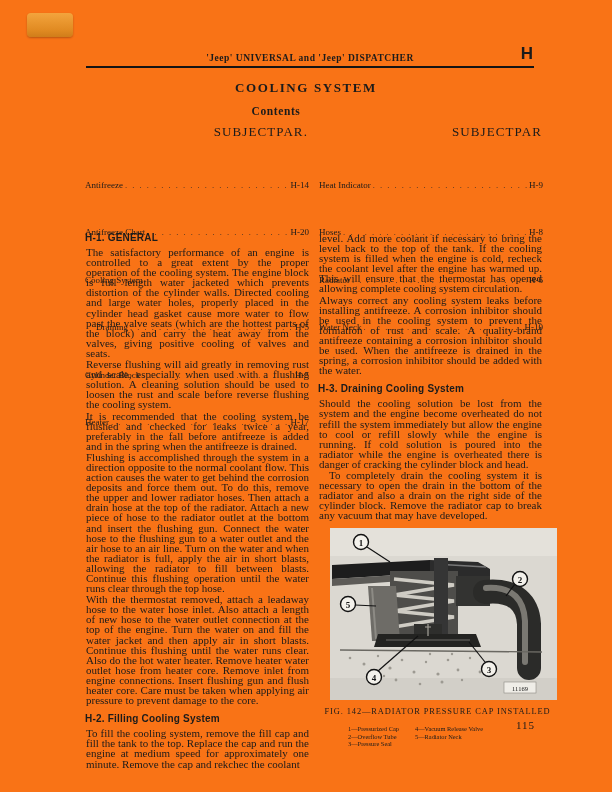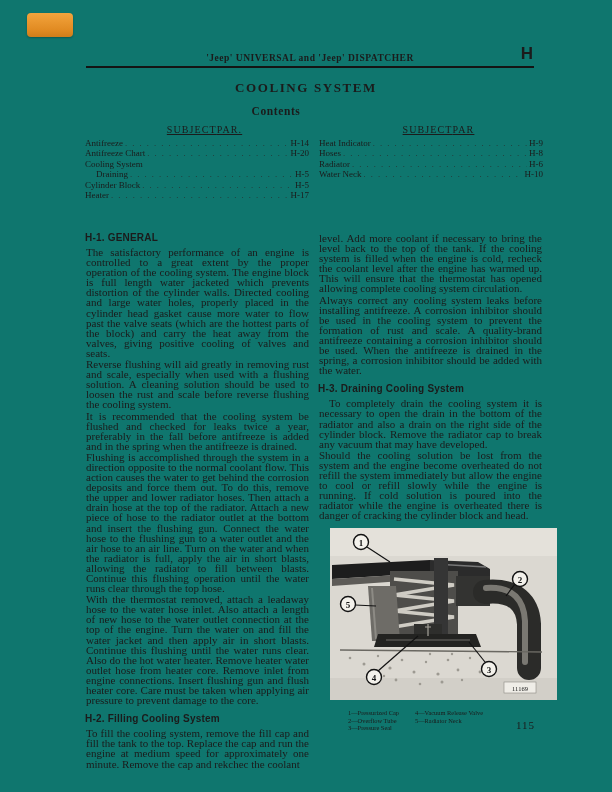--- a/index.html
+++ b/index.html
@@ -1,18 +1,18 @@
 <!DOCTYPE html>
 <html><head>
 <meta charset="utf-8">
 <style>
   html,body { margin:0; padding:0; background:#ffffff; }
   .page {
     position:relative; width:612px; height:792px;
-    background:#0f766e; overflow:hidden;
+    background:#f97316; overflow:hidden;
     font-family:"Liberation Serif", serif; color:#1b1b1b;
   }
   .index-tab {
     position:absolute; left:27px; top:13px; width:46px; height:24px;
     background:linear-gradient(180deg,#f3a43d 0%,#e18b22 70%,#d07d1a 100%);
     border-radius:4px; box-shadow:0 1px 2px rgba(0,0,0,0.25);
   }
   .running-head {
     position:absolute; top:53px; left:86px; width:448px;
     text-align:center; font-size:9.5px; letter-spacing:0.5px; font-weight:bold;
@@ -26,25 +26,25 @@
     position:absolute; top:80px; left:0; width:612px; text-align:center;
     font-weight:bold; font-size:13px; letter-spacing:1.6px;
   }
   .contents-title {
     position:absolute; top:105px; left:0; width:552px; text-align:center;
     font-weight:bold; font-size:11.5px; letter-spacing:0.6px;
   }
   .toc { position:absolute; top:124px; left:85px; width:458px; display:flex; gap:10px; }
   .toc-col { width:224px; }
   .toc-head {
-    display:flex; justify-content:center; font-size:10px;
-    letter-spacing:1.1px; padding:0 1px 3px 16px;text-decoration:underline;
+    display:flex; justify-content:flex-end; font-size:13px;
+    letter-spacing:1.1px; padding:0 1px 3px 16px;
   }
   .toc-row { display:flex; align-items:baseline; font-size:9px; line-height:10.4px; }
-  .toc-label { white-space:nowrap; }
+  .toc-label { white-space:nowrap;margin-top:37px; }
   .toc-row.indent .toc-label { padding-left:11px; }
   .toc-dots { flex:1; overflow:hidden; white-space:nowrap; margin:0 2px; }
   .toc-dots::after {
     content:". . . . . . . . . . . . . . . . . . . . . . . . . . . . . . . . . . . . . . . . . . . .";
     letter-spacing:1.5px; font-size:8.5px; color:#2a2a2a;
   }
   .toc-row.no-dots .toc-dots::after { content:""; }
   .toc-par { white-space:nowrap; }
   .col { position:absolute; top:232px; width:225px; }
   .col-left { left:85px; }
@@ -152,22 +152,22 @@
     <p class="para">Flushing is accomplished through the system in a direction opposite to the normal coolant flow. This action causes the water to get behind the corrosion deposits and force them out. To do this, remove the upper and lower radiator hoses. Then attach a drain hose at the top of the radiator. Attach a new piece of hose to the radiator outlet at the bottom and insert the flushing gun. Connect the water hose to the flushing gun to a water outlet and the air hose to an air line. Turn on the water and when the radiator is full, apply the air in short blasts, allowing the radiator to fill between blasts. Continue this flushing operation until the water runs clear through the top hose.</p>
     <p class="para">With the thermostat removed, attach a leadaway hose to the water hose inlet. Also attach a length of new hose to the water outlet connection at the top of the engine. Turn the water on and fill the water jacket and then apply air in short blasts. Continue this flushing until the water runs clear. Also do the hot water heater. Remove heater water outlet hose from heater core. Remove inlet from engine connections. Insert flushing gun and flush heater core. Care must be taken when applying air pressure to prevent damage to the core.</p>
     <div class="sec-heading">H-2. Filling Cooling System</div>
     <p class="para">To fill the cooling system, remove the fill cap and fill the tank to the top. Replace the cap and run the engine at medium speed for approximately one minute. Remove the cap and rekchec the coolant</p>
   </div>
 
   <div class="col col-right">
     <p class="para">level. Add more coolant if necessary to bring the level back to the top of the tank. If the cooling system is filled when the engine is cold, recheck the coolant level after the engine has warmed up. This will ensure that the thermostat has opened allowing complete cooling system circulation.</p>
     <p class="para">Always correct any cooling system leaks before installing antifreeze. A corrosion inhibitor should be used in the cooling system to prevent the formation of rust and scale. A quality-brand antifreeze containing a corrosion inhibitor should be used. When the antifreeze is drained in the spring, a corrosion inhibitor should be added with the water.</p>
     <div class="sec-heading">H-3. Draining Cooling System</div>
+    <p class="para">Should the cooling solution be lost from the system and the engine become overheated do not refill the system immediately but allow the engine to cool or refill slowly while the engine is running. If cold solution is poured into the radiator while the engine is overheated there is danger of cracking the cylinder block and head.</p>
     <p class="para indent">To completely drain the cooling system it is necessary to open the drain in the bottom of the radiator and also a drain on the right side of the cylinder block. Remove the radiator cap to break any vacuum that may have developed.</p>
-    <p class="para">Should the cooling solution be lost from the system and the engine become overheated do not refill the system immediately but allow the engine to cool or refill slowly while the engine is running. If cold solution is poured into the radiator while the engine is overheated there is danger of cracking the cylinder block and head.</p>
 
     <div class="figure">
       <svg width="227" height="172" viewBox="0 0 227 172" xmlns="http://www.w3.org/2000/svg">
         <rect x="0" y="0" width="227" height="172" fill="#dbd8d1"></rect>
         <rect x="0" y="0" width="227" height="28" fill="#e4e1da"></rect>
         <rect x="0" y="150" width="227" height="22" fill="#d2cfc8"></rect>
 
         <path d="M2,37 L100,32 L100,45 L2,51 Z" fill="#1d1d1d"></path>
         <path d="M2,51 L100,45 L100,51 L2,58 Z" fill="#5d5b57"></path>
 
@@ -236,20 +236,21 @@
           <text x="159" y="144.5">3</text>
           <text x="44" y="152.5">4</text>
           <text x="18" y="79.5">5</text>
         </g>
 
         <rect x="174" y="154" width="32" height="11" fill="#efede7" stroke="#8c8a84" stroke-width="0.6"></rect>
         <text x="190" y="162.5" font-family="Liberation Serif, serif" font-size="6.5" text-anchor="middle" fill="#1b1b1b">11169</text>
       </svg>
     </div>
 
+    <div class="fig-caption">FIG. 142—RADIATOR PRESSURE CAP INSTALLED</div>
 
     <div class="fig-legend">
       <div class="leg-col">
         <div>1—Pressurized Cap</div>
         <div>2—Overflow Tube</div>
         <div>3—Pressure Seal</div>
       </div>
       <div class="leg-col">
         <div>4—Vacuum Release Valve</div>
         <div>5—Radiator Neck</div>

